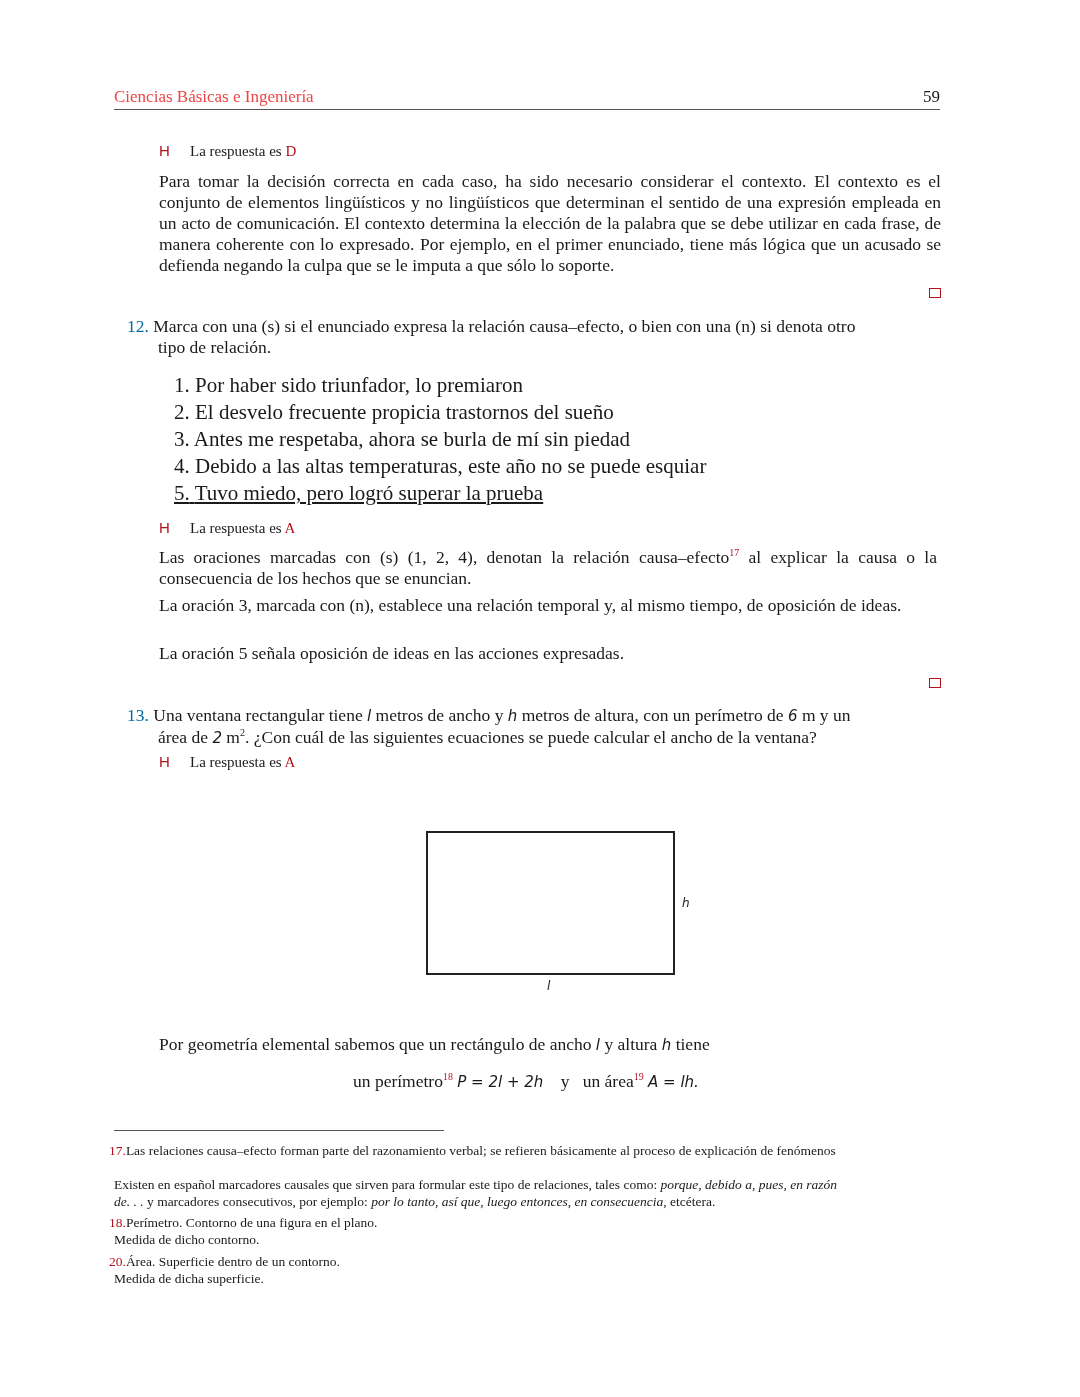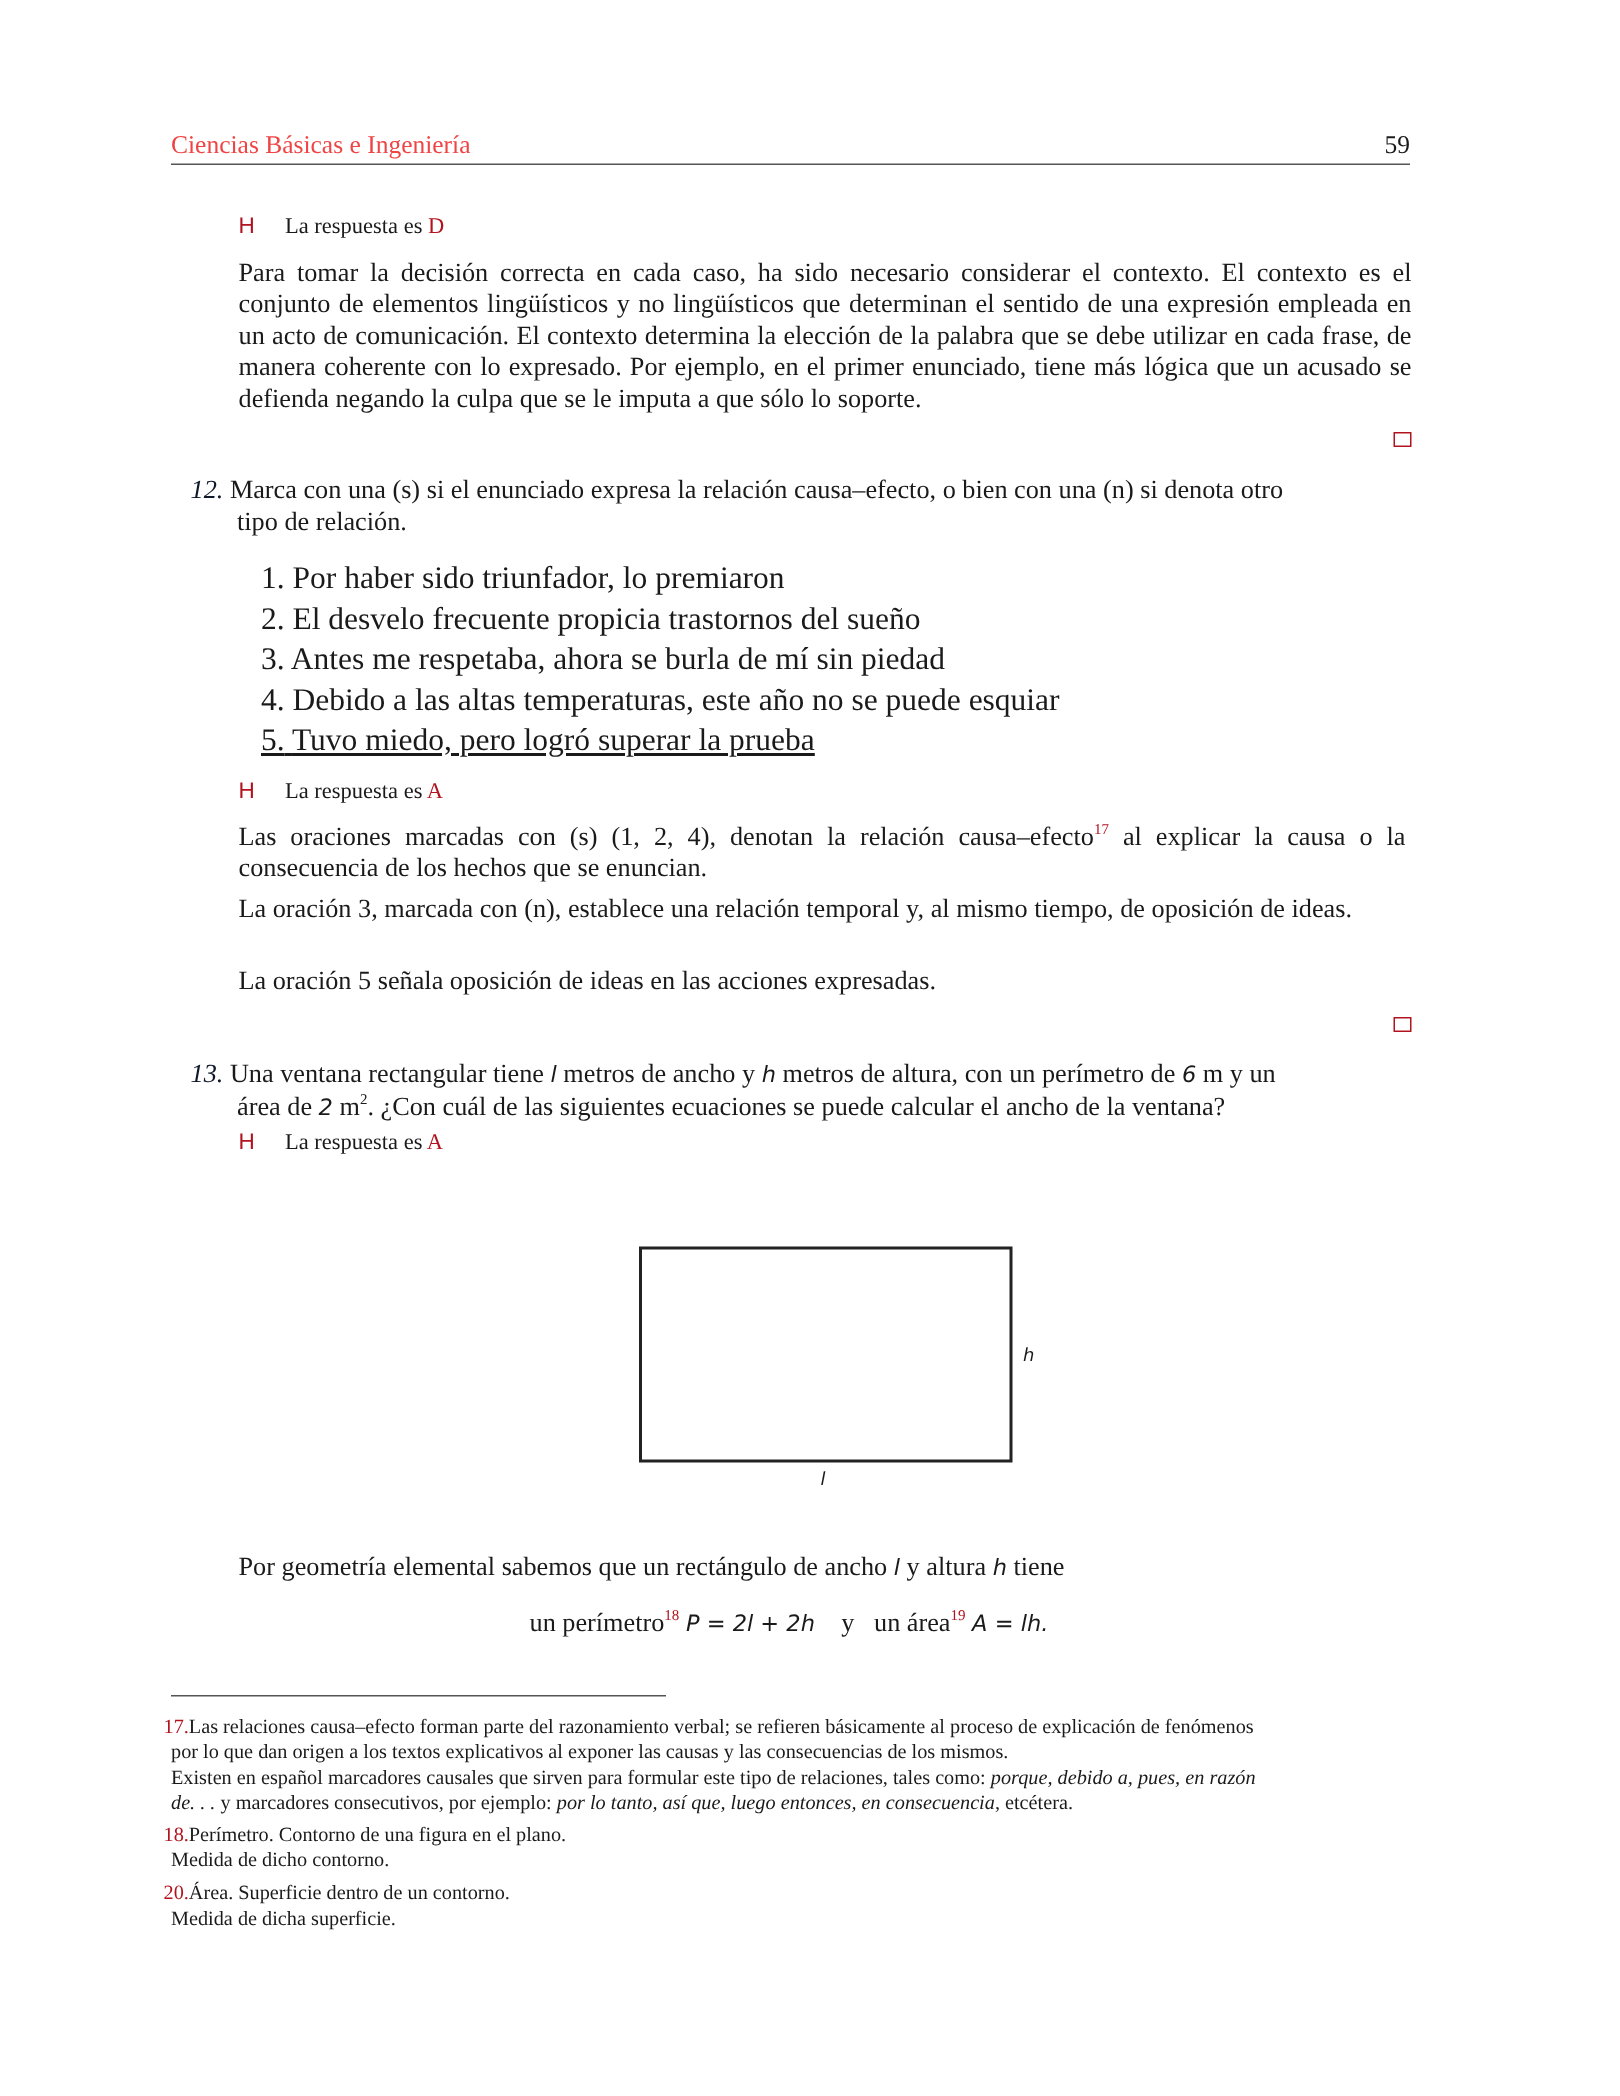--- a/index.html
+++ b/index.html
@@ -7,21 +7,21 @@
          font-family: "Liberation Serif", "DejaVu Serif", serif; color: #1a1a1a; }
   .abs { position: absolute; }
   .red { color: #b1141e; }
   .header { left: 114px; top: 87px; width: 826px; height: 22px; border-bottom: 1px solid #555; }
   .header-title { position: absolute; left: 0; top: 0; font-size: 17px; color: #ef4444; }
   .header-page { position: absolute; right: 0; top: 0; font-size: 17px; }
   .answer { font-size: 15px; }
   .answer .hmark { font-family: "Liberation Sans", "DejaVu Sans", sans-serif; color: #b1141e; display: inline-block; width: 31px; }
   .para { font-size: 17.5px; line-height: 21px; text-align: justify; }
   .qed { width: 10px; height: 8px; border: 1px solid #b1141e; }
-  .qnum { color: #0f172a; font-style: italic; }
+  .qnum { color: #0369a1; }
   .qtext { font-size: 17.5px; line-height: 21px; }
   .list-item { font-size: 21px; }
   .sans-i { font-family: "DejaVu Sans", sans-serif; font-style: italic; font-size: 15px; }
   .rect { left: 426px; top: 831px; width: 245px; height: 140px; border: 2px solid #222; }
   .lbl { font-family: "DejaVu Sans", sans-serif; font-style: italic; font-size: 12px; }
   .fn-rule { left: 114px; top: 1130px; width: 330px; height: 1px; background: #555; }
   .fn { font-size: 13.5px; line-height: 17px; }
   sup { font-size: 10px; vertical-align: super; line-height: 0; }
 </style>
 </head>
@@ -80,21 +80,21 @@
   <span>un perímetro</span><sup class="red">18</sup>
   <span class="sans-i">P = 2l + 2h</span>
   &nbsp;&nbsp;&nbsp;<span>y</span>&nbsp;&nbsp;
   <span>un área</span><sup class="red">19</sup>
   <span class="sans-i">A = lh.</span>
 </div>
 
 <div class="abs fn-rule"></div>
 <div class="abs fn" style="left:109px; top:1142px; width:830px;">
   <span class="red">17.</span><span>Las relaciones causa–efecto forman parte del razonamiento verbal; se refieren básicamente al proceso de explicación de fenómenos</span><br>
-  <span style="padding-left:5px;">por lo que dan origen a los textos explicativos al exponer las causas y las consecuencias de los mismos.</span><br>
+  <br>
   <span style="padding-left:5px;">Existen en español marcadores causales que sirven para formular este tipo de relaciones, tales como: </span><i>porque, debido a, pues, en razón</i><br>
   <i style="padding-left:5px;font-family:Liberation Serif, serif;">de. . .</i><span> y marcadores consecutivos, por ejemplo: </span><i>por lo tanto, así que, luego entonces, en consecuencia</i><span>, etcétera.</span>
 </div>
 <div class="abs fn" style="left:109px; top:1214px;">
   <span class="red">18.</span><span>Perímetro. Contorno de una figura en el plano.</span><br>
   <span style="padding-left:5px;">Medida de dicho contorno.</span>
 </div>
 <div class="abs fn" style="left:109px; top:1253px;">
   <span class="red">20.</span><span>Área. Superficie dentro de un contorno.</span><br>
   <span style="padding-left:5px;">Medida de dicha superficie.</span>

